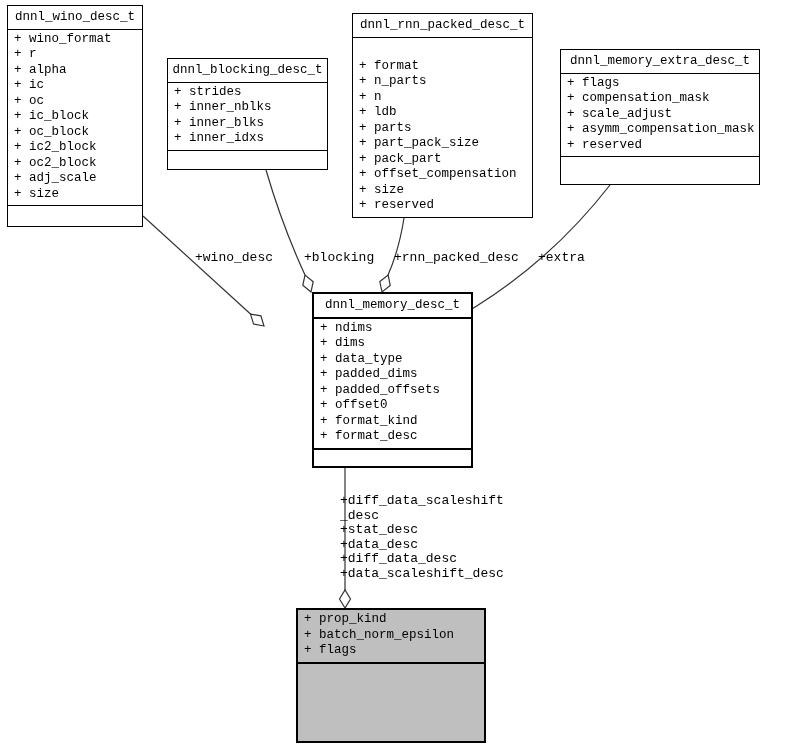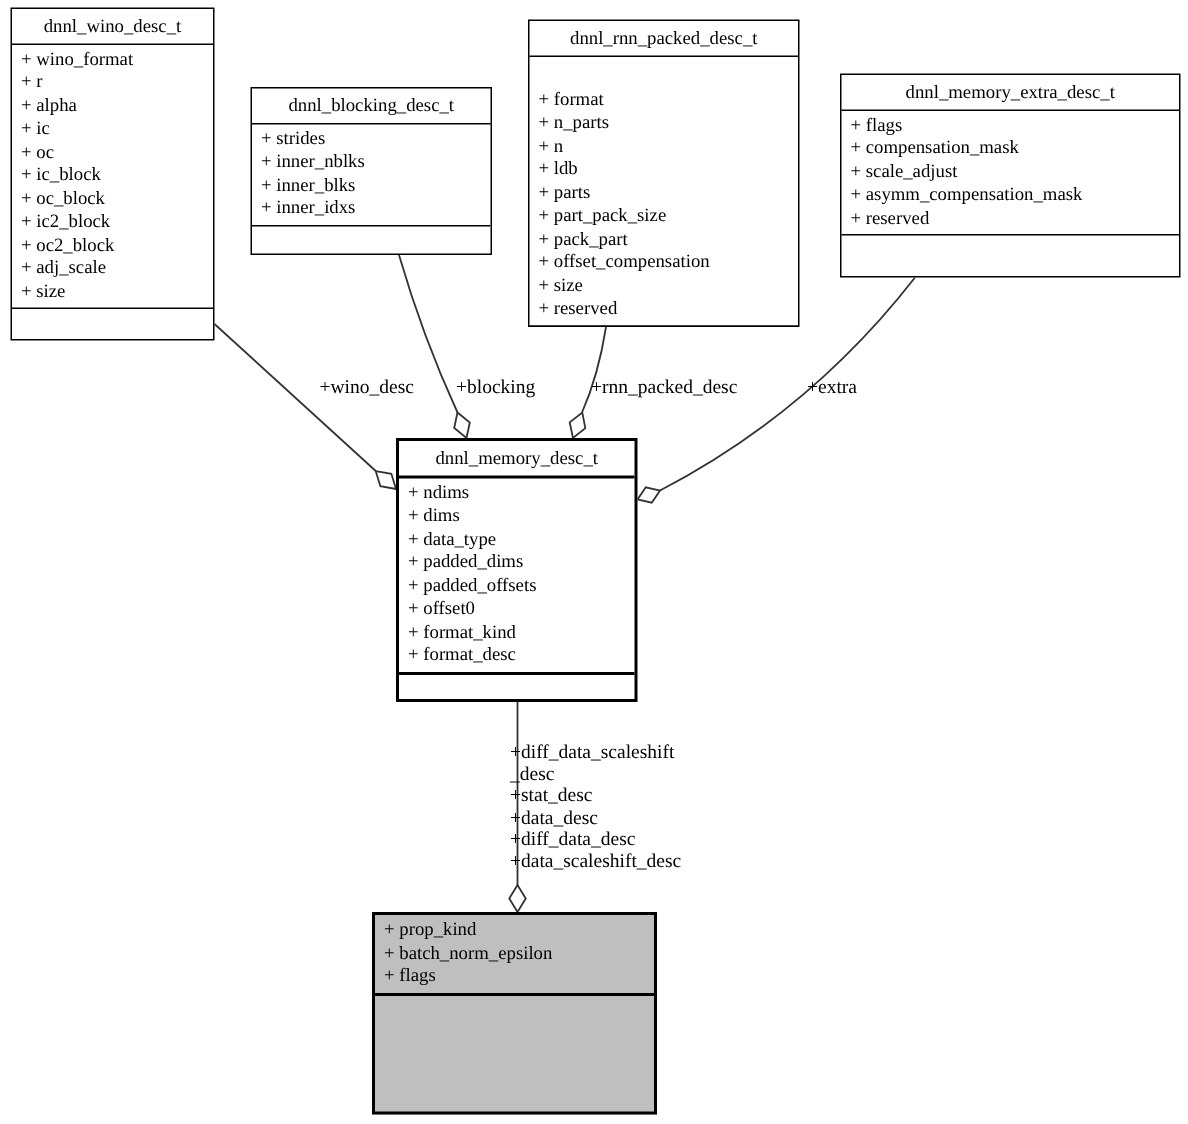--- a/index.html
+++ b/index.html
@@ -1,20 +1,20 @@
 <!DOCTYPE html>
 <html><head>
 <meta charset="utf-8">
 <style>
   html,body { margin:0; padding:0; background:#ffffff; }
   .canvas {
     position:relative;
     width:792px; height:749px;
     background:#ffffff;
-    font-family:Liberation Serif, serif;
+    font-family:Liberation Mono, monospace;
     color:#000000;
     overflow:hidden;
   }
   svg.edges { position:absolute; left:0; top:0; width:792px; height:749px; }
   .uml {
     position:absolute;
     box-sizing:border-box;
     background:#ffffff;
     border:1px solid #000000;
     display:flex;
@@ -28,21 +28,21 @@
     border-bottom:1px solid #000000;
     text-align:center;
     padding:4px 3px 3px 3px;
   }
   .uml .fields {
     flex:0 0 auto;
     border-bottom:1px solid #000000;
     padding:2px 6px 3px 6px;
   }
   .uml .footer { flex:1 1 auto; }
-  .uml.thick { border-width:2px; }
+  .uml.thick { border-width:2px;margin-left:48px; }
   .uml.thick .title, .uml.thick .fields { border-bottom-width:2px; }
   .uml.focus { background:#bfbfbf; }
   .edge-label {
     position:absolute;
     font-size:13px;
     line-height:14.6px;
     white-space:nowrap;
   }
   .bn-label { text-align:left; }
 </style>
@@ -103,21 +103,21 @@
       <div>+ parts</div>
       <div>+ part_pack_size</div>
       <div>+ pack_part</div>
       <div>+ offset_compensation</div>
       <div>+ size</div>
       <div>+ reserved</div>
     </div>
     <div class="footer"></div>
   </div>
 
-  <div class="uml" style="left:560px; top:49px; width:227px; height:136px;">
+  <div class="uml" style="left:560px; top:49px; width:200px; height:136px;">
     <div class="title">dnnl_memory_extra_desc_t</div>
     <div class="fields">
       <div>+ flags</div>
       <div>+ compensation_mask</div>
       <div>+ scale_adjust</div>
       <div>+ asymm_compensation_mask</div>
       <div>+ reserved</div>
     </div>
     <div class="footer"></div>
   </div>
@@ -139,21 +139,21 @@
 
   <div class="uml thick focus" style="left:248px; top:608px; width:190px; height:135px;">
     <div class="fields">
       <div>+ prop_kind</div>
       <div>+ batch_norm_epsilon</div>
       <div>+ flags</div>
     </div>
     <div class="footer"></div>
   </div>
 
-  <div class="edge-label" style="left:213px; top:251px;">+wino_desc</div>
+  <div class="edge-label" style="left:195px; top:251px;">+wino_desc</div>
   <div class="edge-label" style="left:304px; top:251px;">+blocking</div>
   <div class="edge-label" style="left:394px; top:251px;">+rnn_packed_desc</div>
   <div class="edge-label" style="left:538px; top:251px;">+extra</div>
 
   <div class="edge-label bn-label" style="left:340px; top:494px; width:160px;">
     <div>+diff_data_scaleshift</div>
     <div>_desc</div>
     <div>+stat_desc</div>
     <div>+data_desc</div>
     <div>+diff_data_desc</div>

